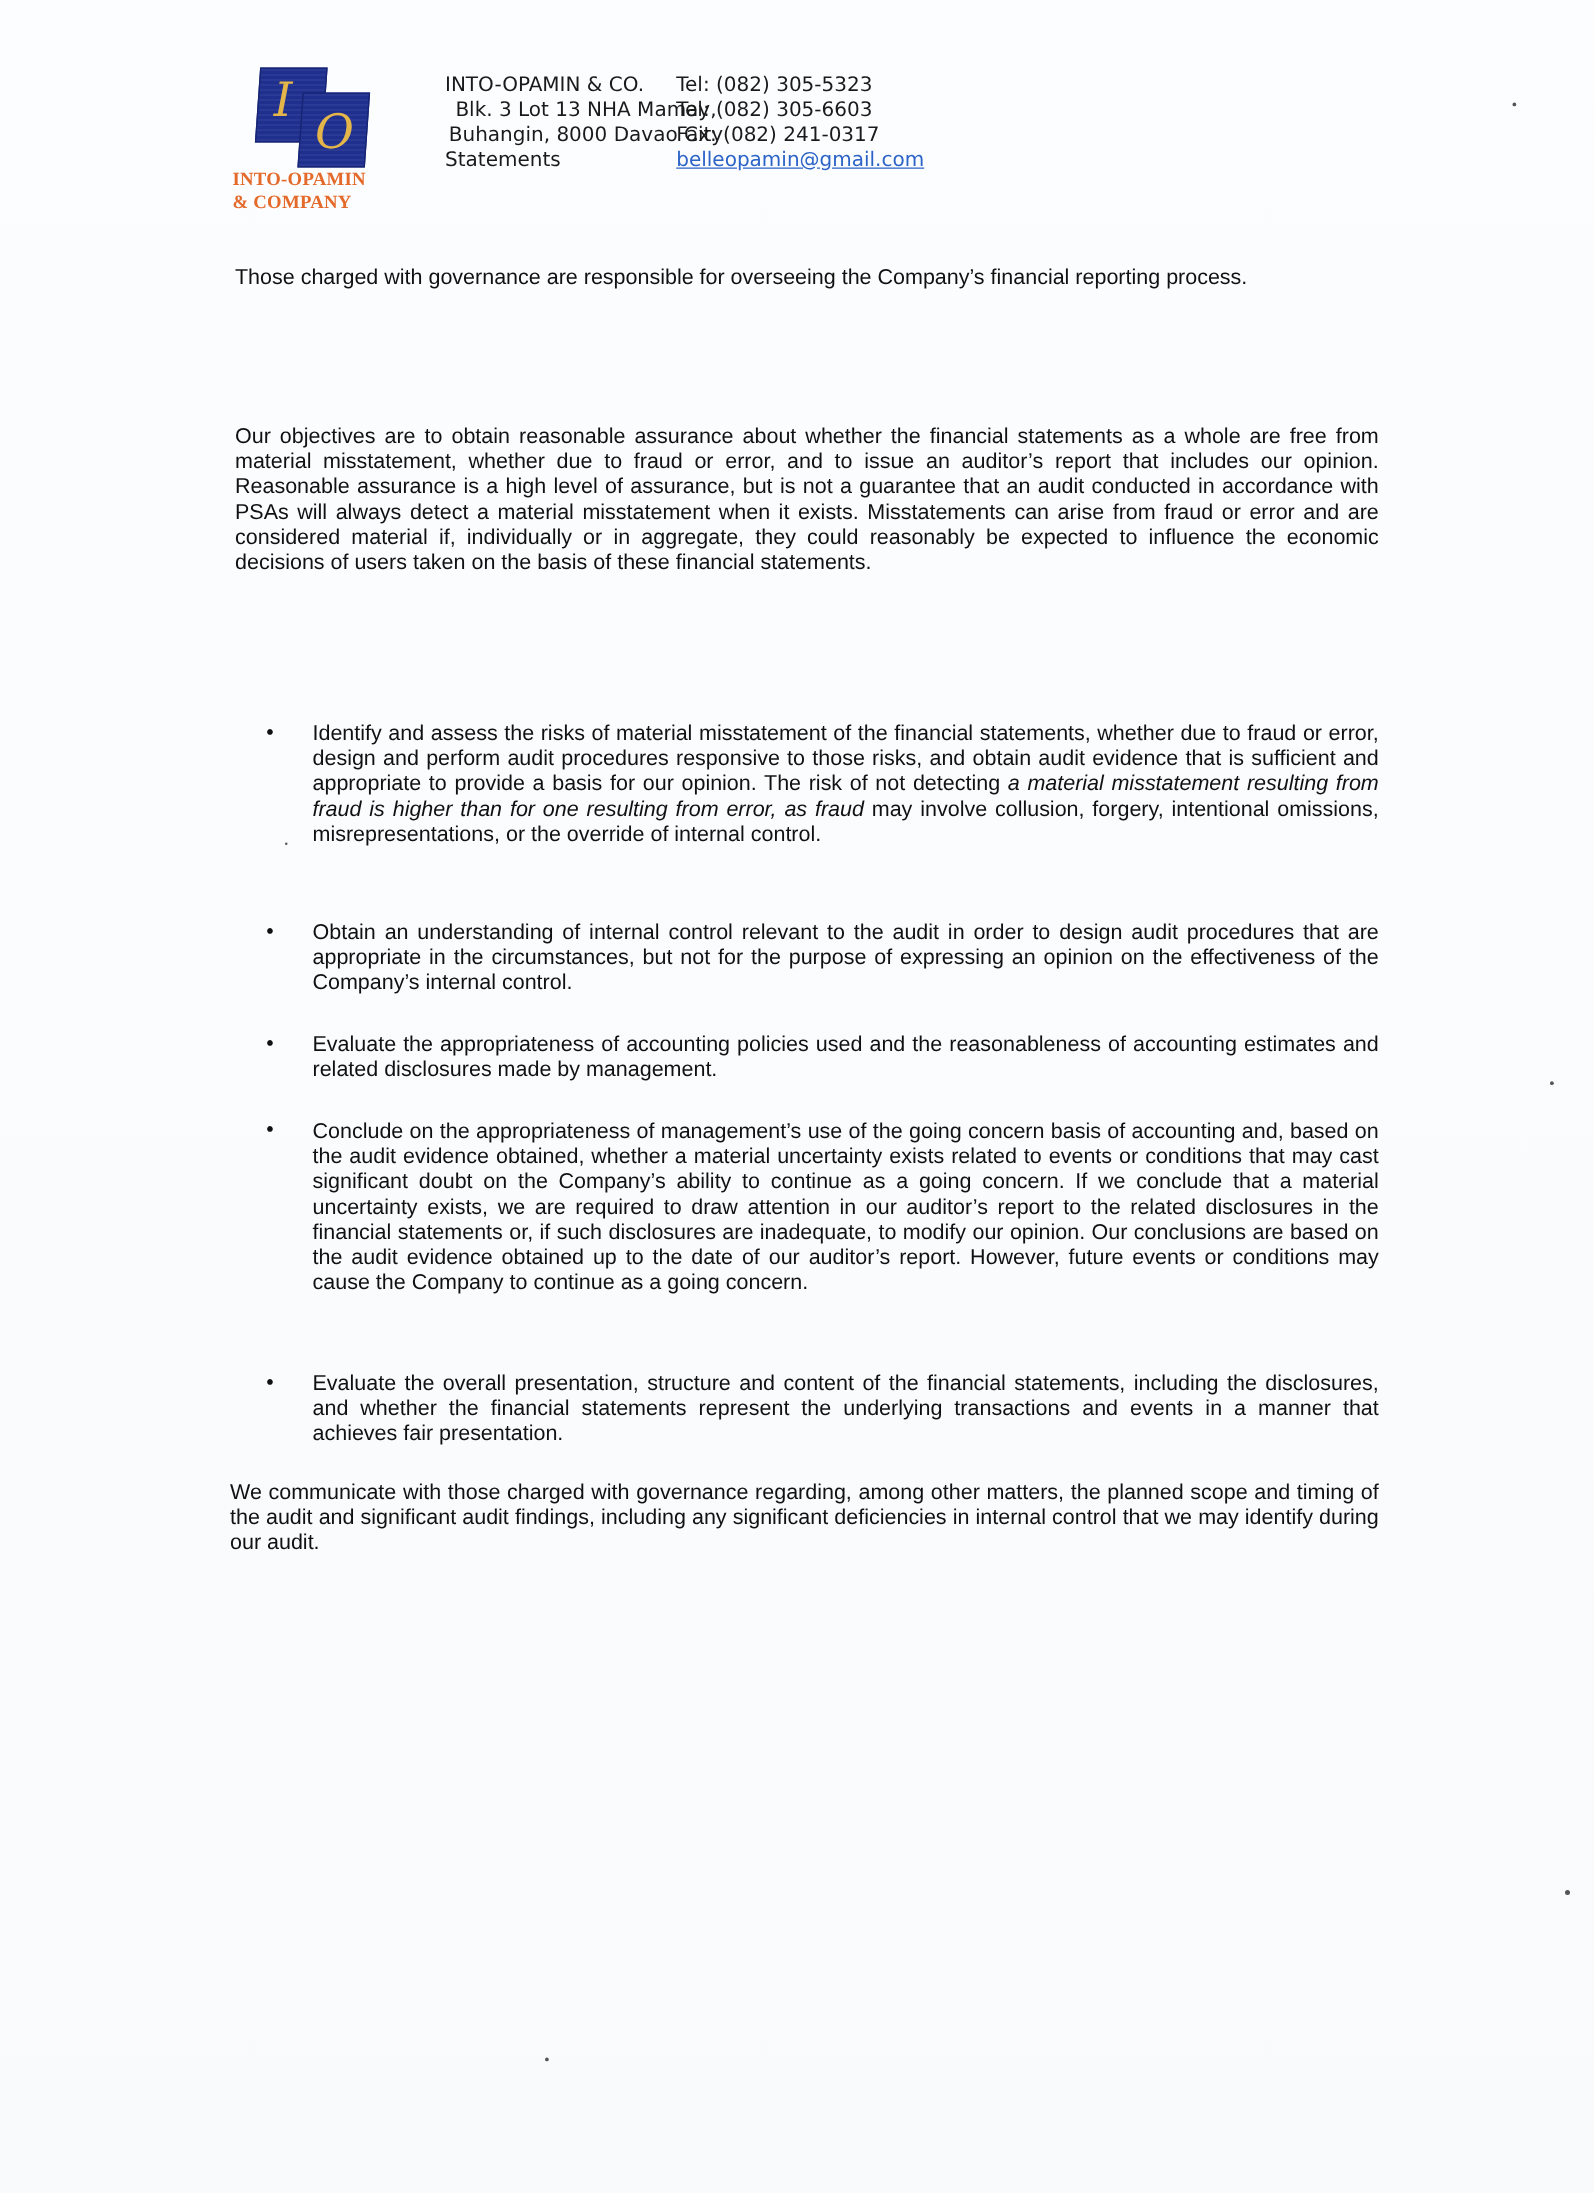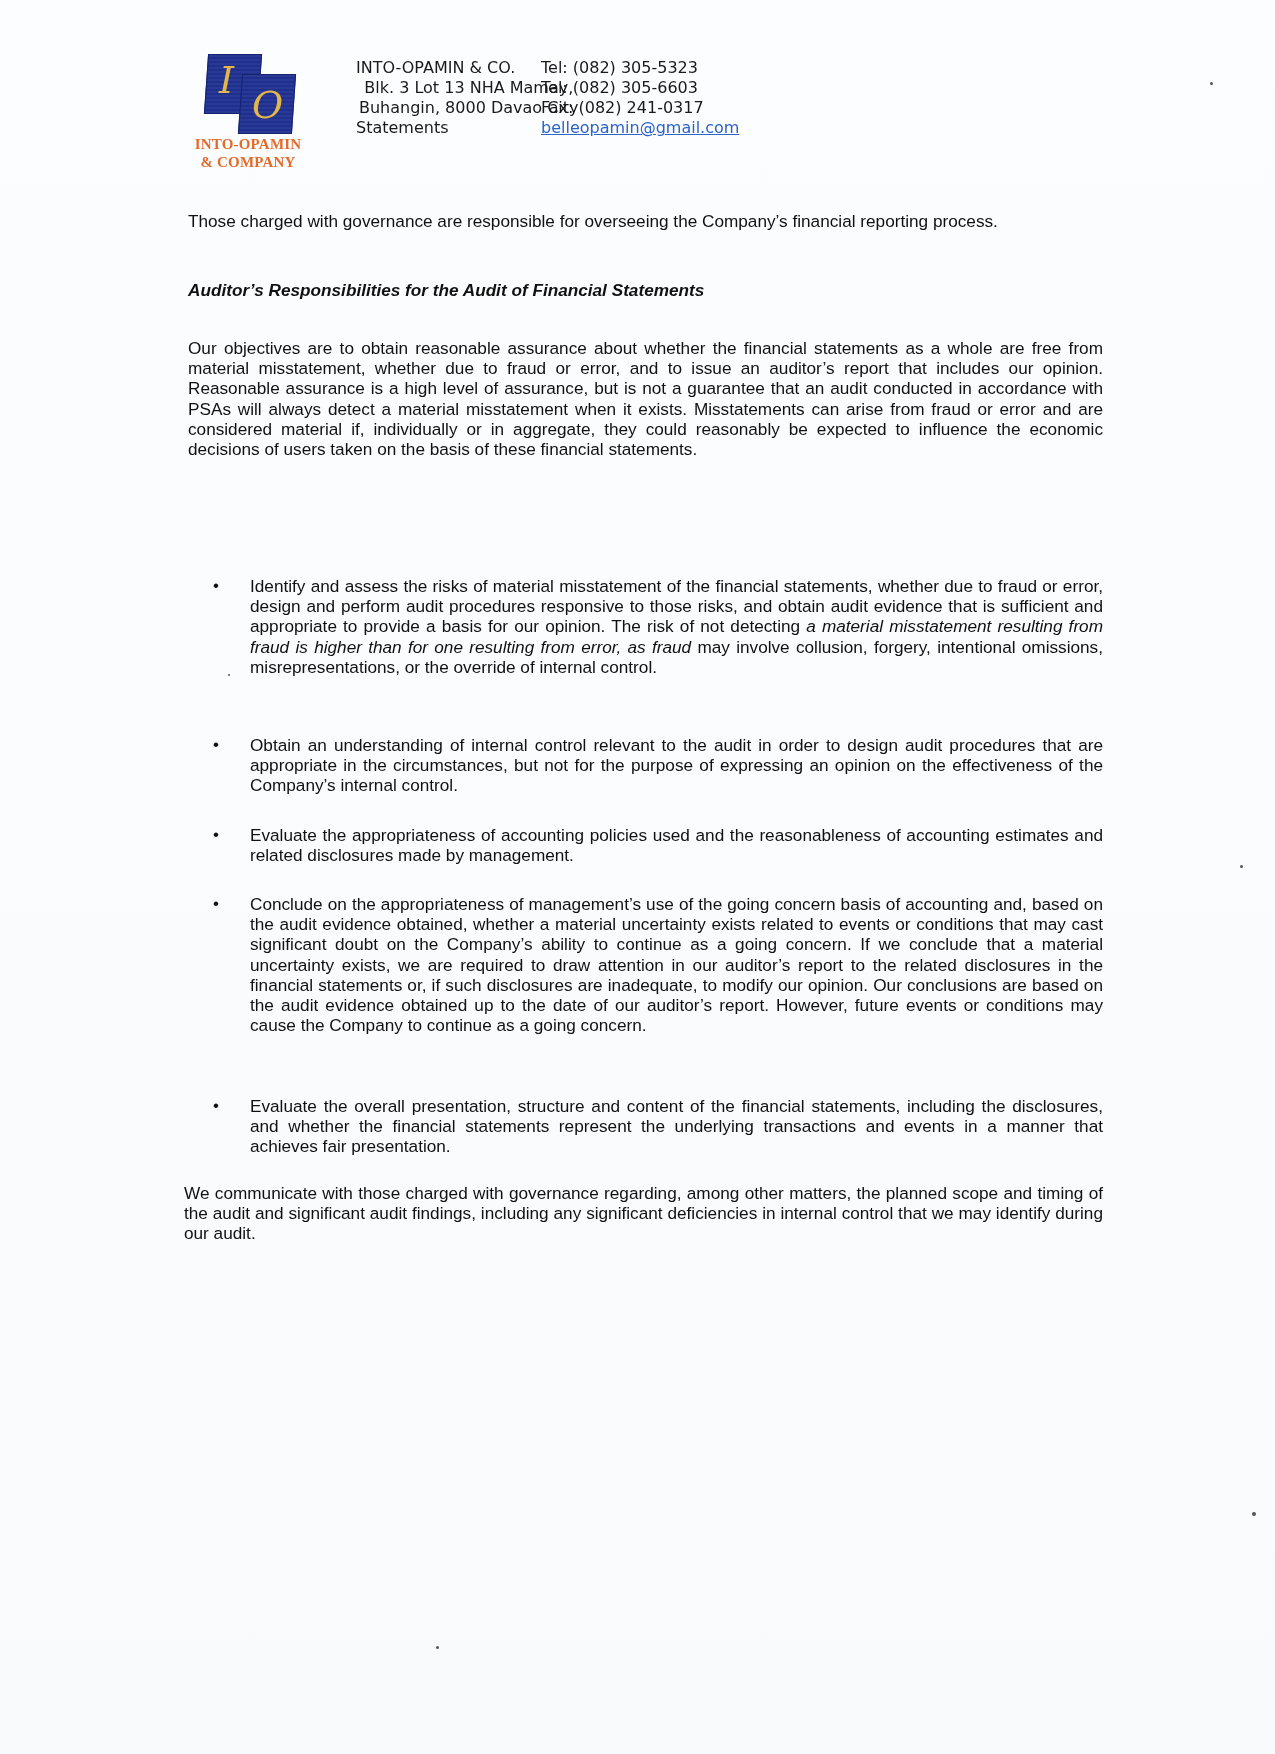--- a/index.html
+++ b/index.html
@@ -39,21 +39,21 @@
     font-style: italic;
     color: #e4b64a;
     font-size: 38px;
     line-height: 1;
   }
   .logo .g1 { left: 33px; top: 9px; }
   .logo .g2 { left: 66px; top: 34px; }
   .logo .name {
     position: absolute;
     left: 0; width: 124px;
-    text-align: center;
+    text-align: left;
     font-family: "Liberation Serif", serif;
     font-weight: bold;
     color: #e46a2b;
     font-size: 15px;
     letter-spacing: 0.2px;
   }
   .logo .n1 { top: 84px; }
   .logo .n2 { top: 102px; }
 
   .lh-col {
@@ -134,21 +134,20 @@
   <div class="lh-col c2">
     <div>Tel: (082) 305-5323</div>
     <div>Tel: (082) 305-6603</div>
     <div>Fax: (082) 241-0317</div>
     <div class="email">belleopamin@gmail.com</div>
   </div>
 
 
   <div class="text para p-governance">Those charged with governance are responsible for overseeing the Company’s financial reporting process.</div>
 
-  <div class="text heading">Auditor’s Responsibilities for the Audit of Financial Statements</div>
 
   <div class="text para p-objectives">Our objectives are to obtain reasonable assurance about whether the financial statements as a whole are free from material misstatement, whether due to fraud or error, and to issue an auditor’s report that includes our opinion. Reasonable assurance is a high level of assurance, but is not a guarantee that an audit conducted in accordance with PSAs will always detect a material misstatement when it exists. Misstatements can arise from fraud or error and are considered material if, individually or in aggregate, they could reasonably be expected to influence the economic decisions of users taken on the basis of these financial statements.</div>
 
 
   <div class="bullets">
     <div class="text bullet b1">
       <span class="dot">•</span>
       <span>Identify and assess the risks of material misstatement of the financial statements, whether due to fraud or error, design and perform audit procedures responsive to those risks, and obtain audit evidence that is sufficient and appropriate to provide a basis for our opinion. The risk of not detecting </span><span class="it">a material misstatement resulting from fraud is higher than for one resulting from error, as fraud</span><span> may involve collusion, forgery, intentional omissions, misrepresentations, or the override of internal control.</span>
     </div>
     <div class="text bullet b2">

